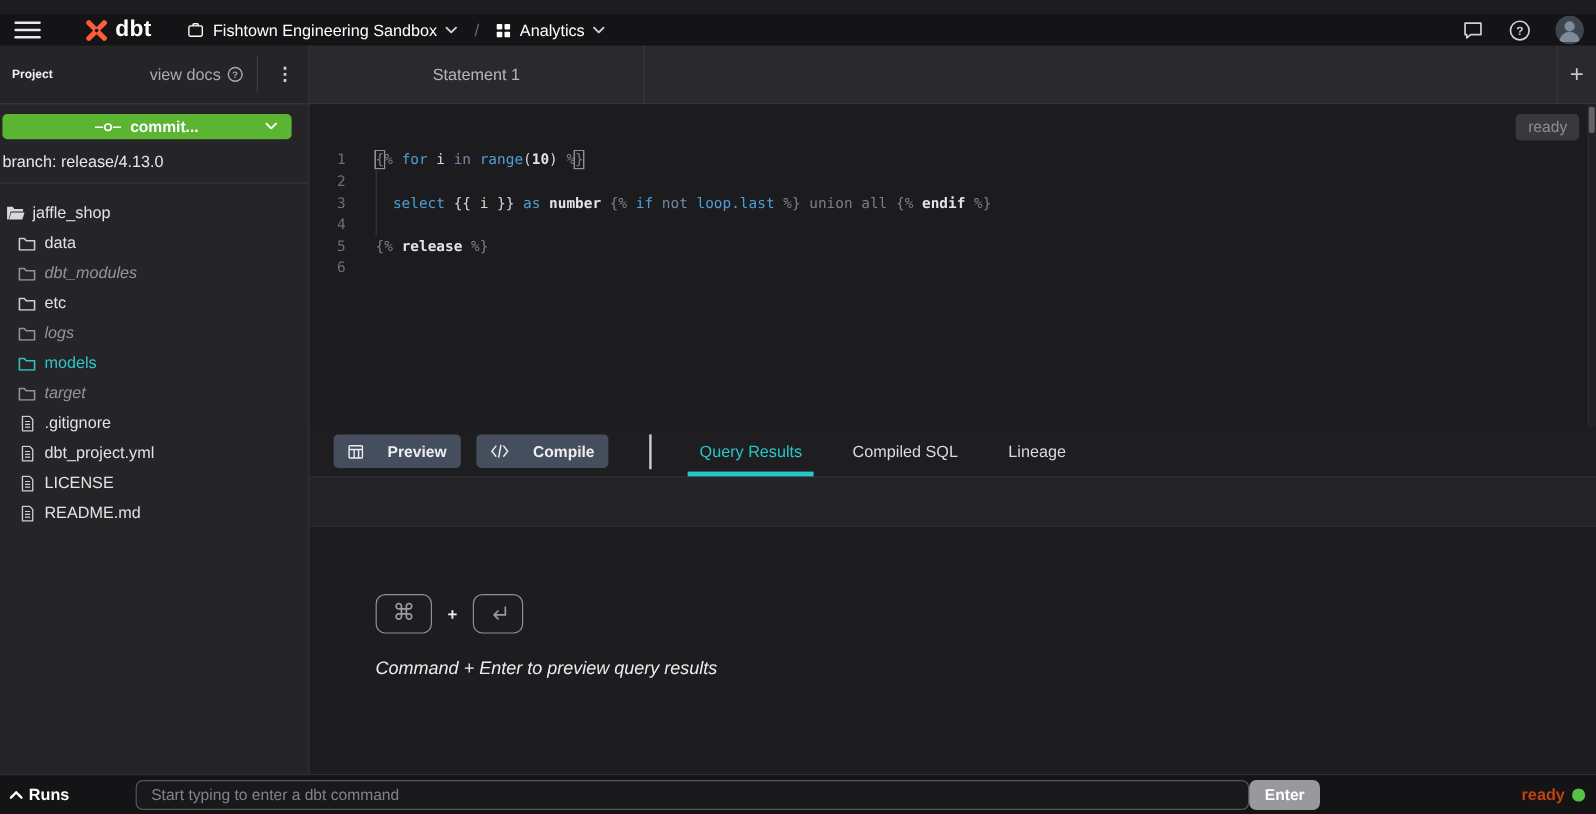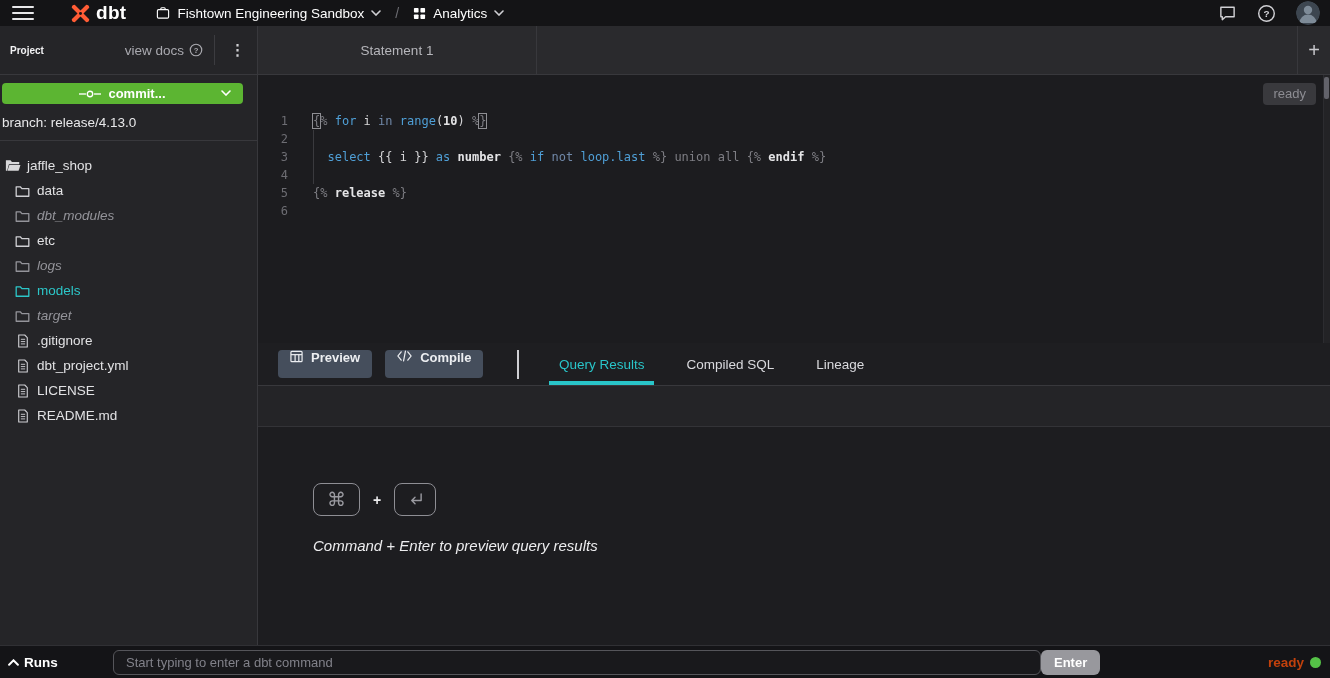--- a/index.html
+++ b/index.html
@@ -4,21 +4,21 @@
 <style>
   * { box-sizing: border-box; }
   body { margin:0; background:#0e0e10; }
   .app {
     position:relative; width:1330px; height:678px; overflow:hidden;
     font-family:"Liberation Sans", sans-serif; color:#e8e8ea;
     display:flex; flex-direction:column; background:#1d1d20;
   }
 
   
-  .topbar { height:26px; background:#141416; display:flex; align-items:center; padding:0 10px; flex:0 0 auto; }
+  .topbar { height:26px; background:#141416; display:flex; align-items:center; padding:0 10px; flex:0 0 auto;margin-top:12px; }
   .hamburger { width:22px; height:14px; display:flex; flex-direction:column; justify-content:space-between; cursor:pointer; margin-left:2px; }
   .hamburger span { display:block; height:2px; background:#e8e8ea; border-radius:1px; }
   .logo { display:flex; align-items:center; gap:5px; margin-left:36px; }
   .logo-text { font-size:19px; font-weight:bold; color:#ffffff; letter-spacing:.3px; line-height:1; margin-top:-2px; }
   .menu-item { display:flex; align-items:center; gap:7px; font-size:13.5px; font-weight:normal; color:#ffffff; cursor:pointer; }
   .menu-item.account { margin-left:30px; }
   .sep { color:#6c6c72; font-size:14px; margin:0 14px; }
   .topbar-right { margin-left:auto; display:flex; align-items:center; gap:20px; }
   .avatar { width:24px; height:24px; border-radius:50%; overflow:hidden; display:block; }
   .chev { flex:0 0 auto; }
@@ -72,21 +72,21 @@
   .tok-w  { color:#d6d6d8; }
   .tok-wb { color:#e4e4e6; font-weight:bold; }
   .tok-box { box-shadow:0 0 0 1px #8f8f94; }
   .indent-guide { position:absolute; left:55px; top:55px; width:1px; height:54px; background:#3a3a3e; }
   .editor-scrollbar { position:absolute; top:0; right:0; bottom:0; width:7px; background:#232326; border-left:1px solid #2c2c30; }
   .editor-scrollbar .thumb { position:absolute; top:2px; right:1px; width:5px; height:22px; background:#62626a; border-radius:2px; }
 
   
   .panel-toolbar { height:43px; flex:0 0 auto; background:#1e1e21; border-bottom:1px solid #38383c;
     display:flex; align-items:center; padding-left:20px; }
-  .action-btn { display:flex; align-items:flex-start; gap:8px; height:28px; padding:0 12px; margin-right:13px;
+  .action-btn { display:flex; align-items:center; gap:20px; height:28px; padding:0 12px; margin-right:13px;
     background:#454e5c; border:none; border-radius:4px; color:#eceef1; font-size:13px; font-weight:bold;
     cursor:pointer; font-family:inherit; }
   .tool-divider { width:1.5px; height:29px; background:#cfcfd3; margin:0 0 0 21px; }
   .result-tabs { display:flex; align-items:stretch; height:100%; margin-left:30px; gap:22px; }
   .rtab { display:flex; align-items:center; padding:0 10px; font-size:13.5px; color:#dadade;
     border-bottom:4px solid transparent; border-top:4px solid transparent; cursor:pointer; }
   .rtab.active { color:#29c5c9; font-weight:normal; border-bottom-color:#29c5c9; }
 
   .panel-strip { height:41px; flex:0 0 auto; background:#242427; border-bottom:1px solid #333337; }
 

